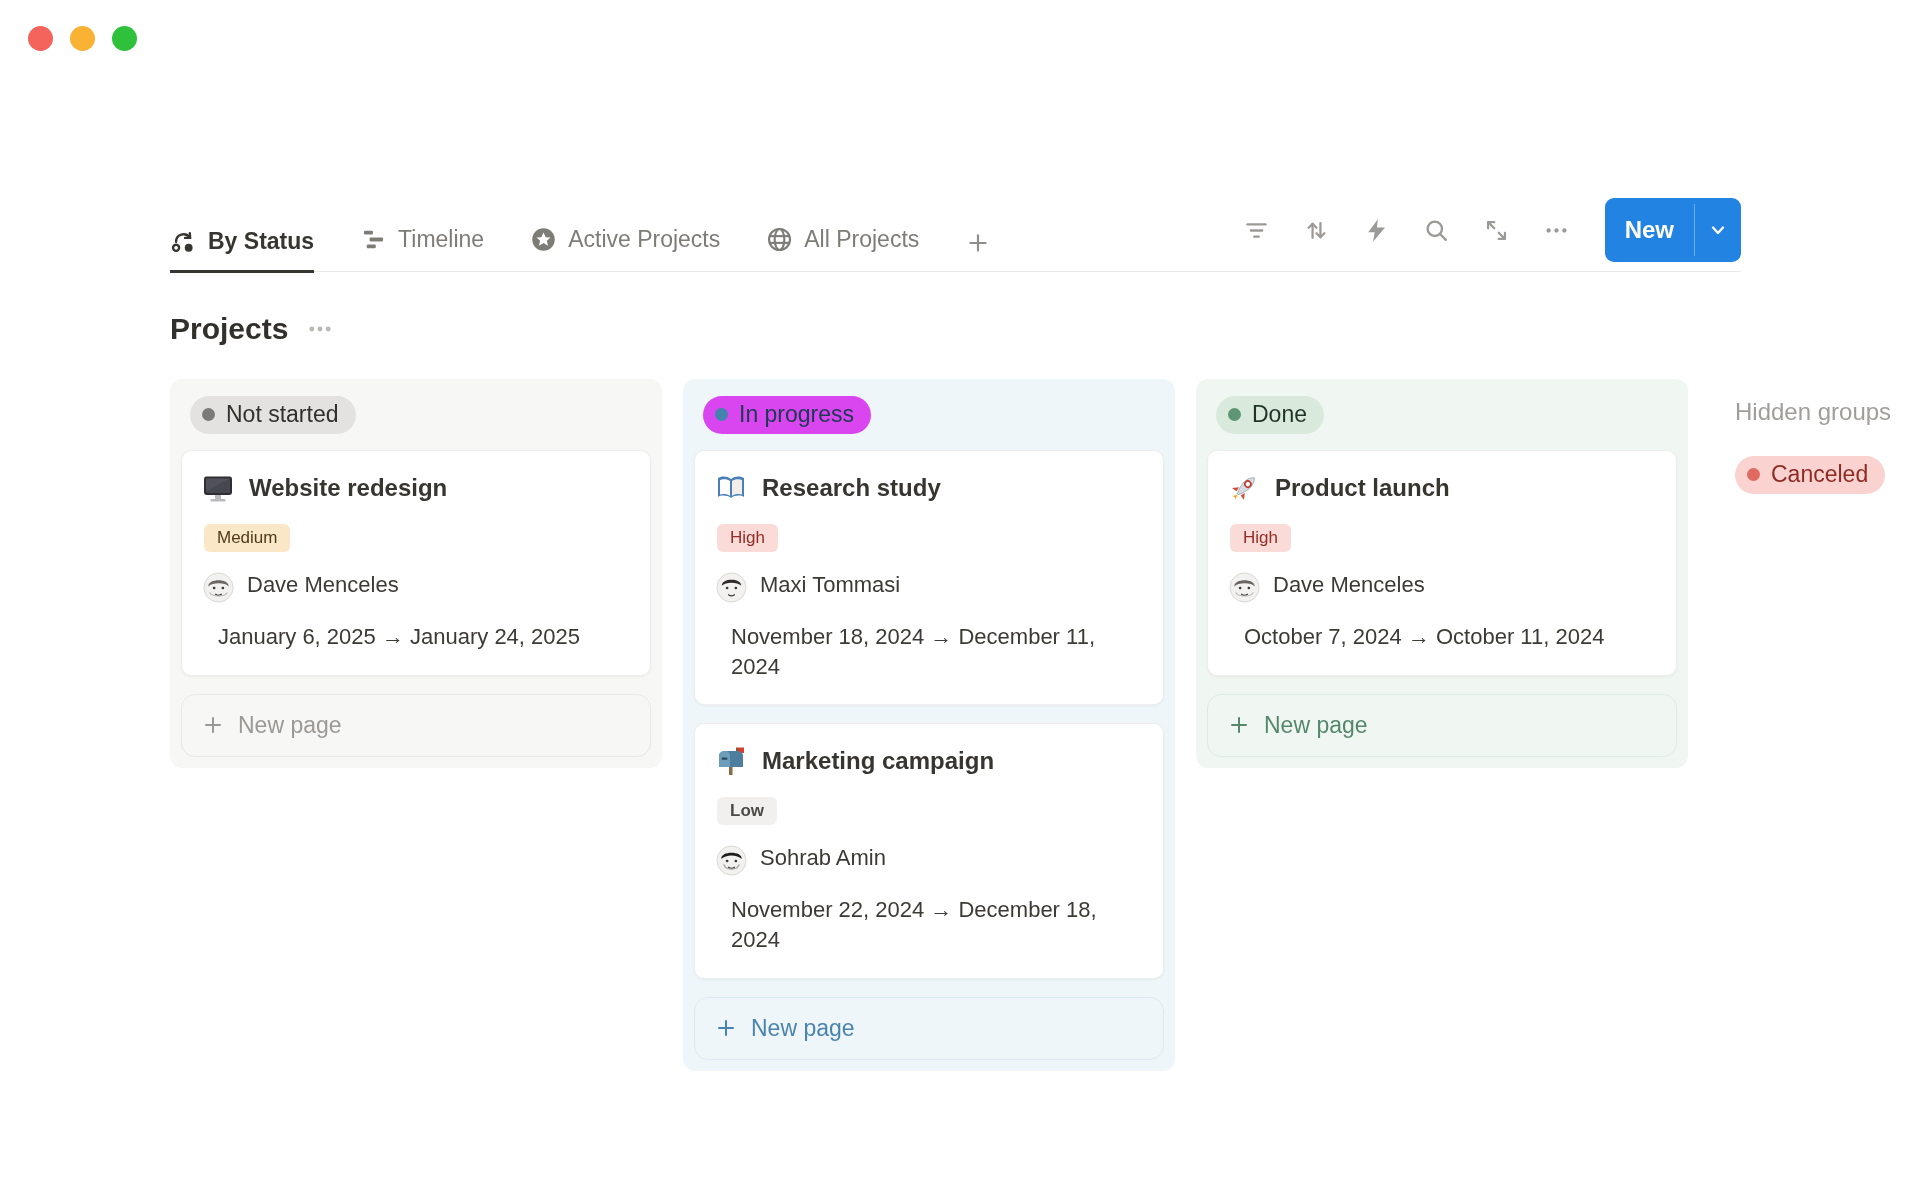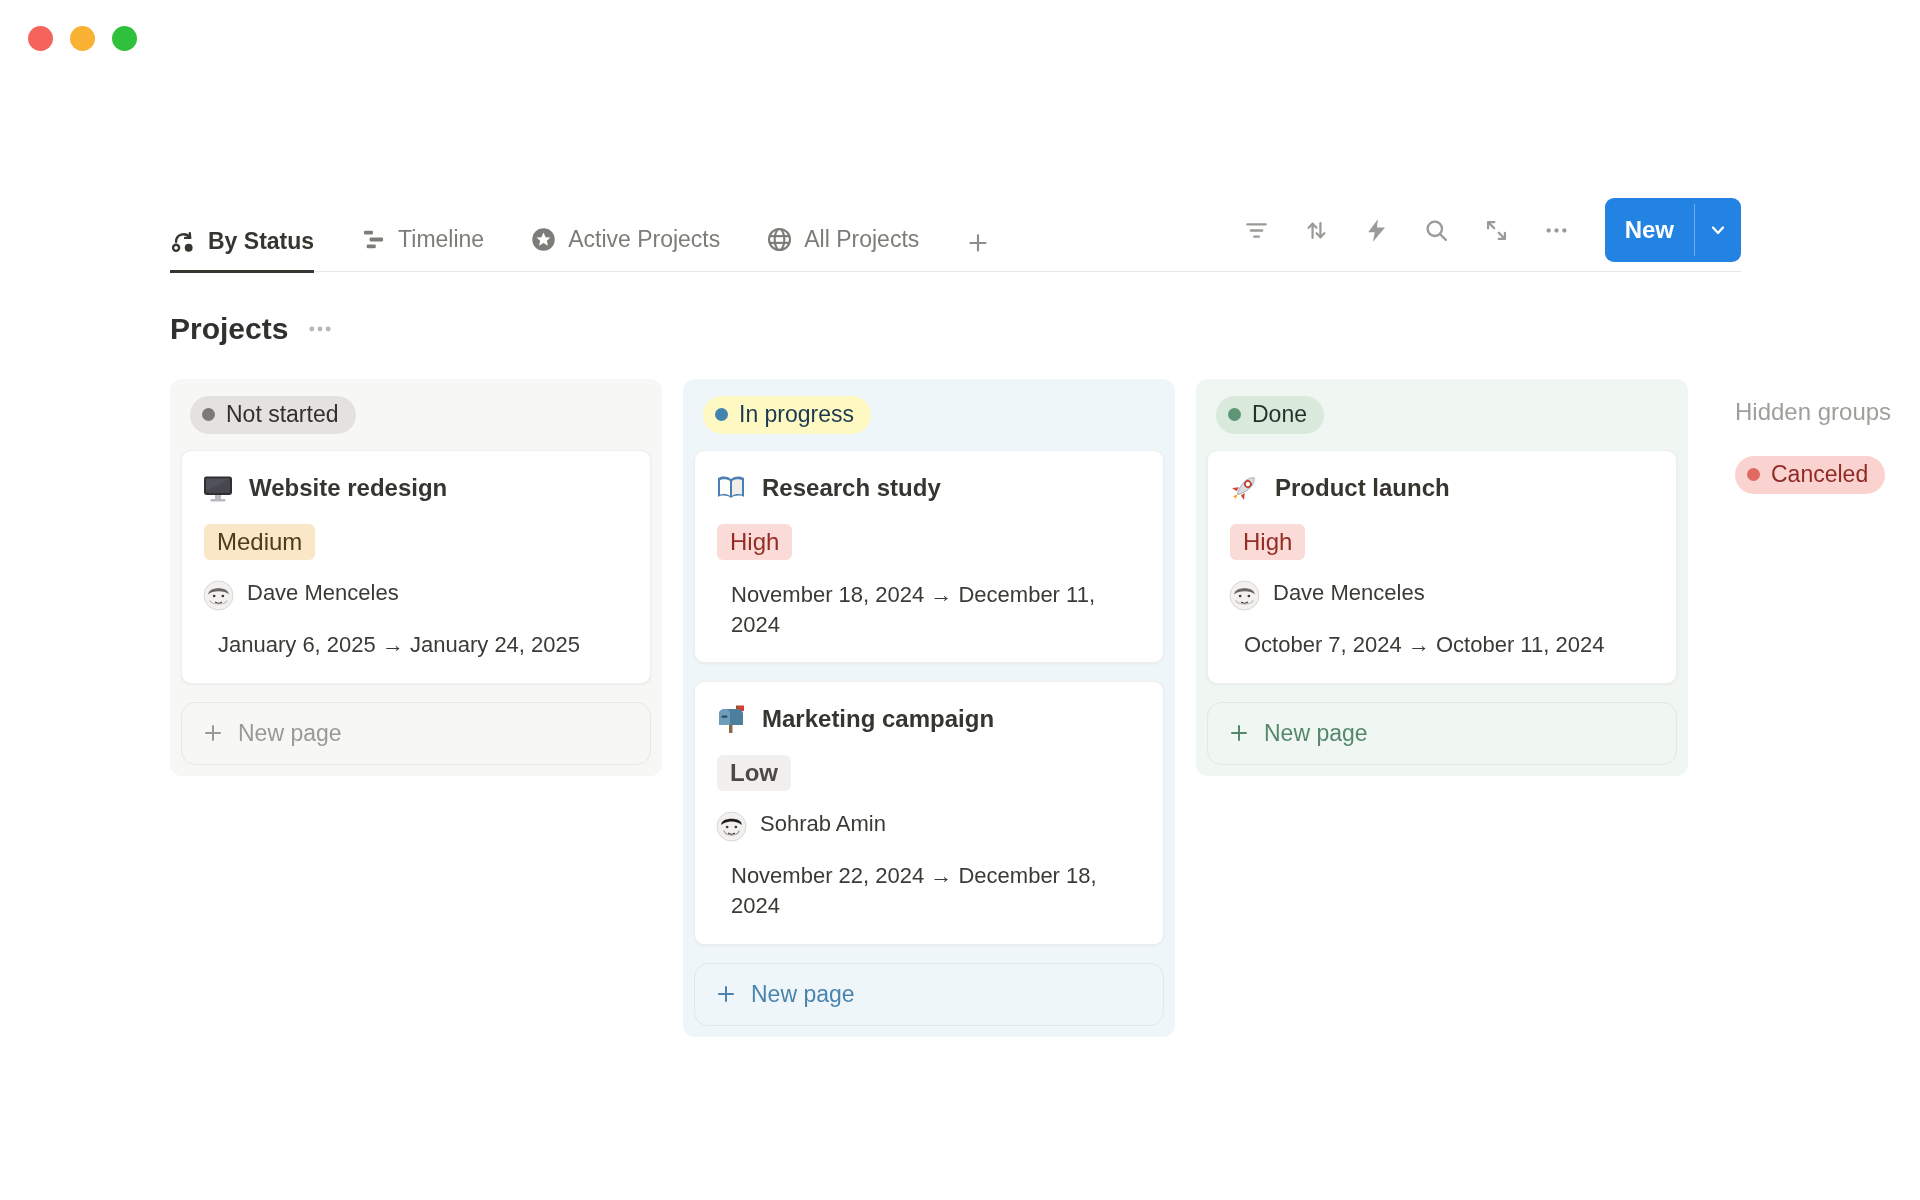--- a/index.html
+++ b/index.html
@@ -44,30 +44,30 @@
   .board { display:flex; align-items:flex-start; gap:21px; margin-top:33px; }
   .column { width:492px; border-radius:12px; padding:11px; flex:0 0 auto; }
   .col-gray  { background:#F7F7F5; }
   .col-blue  { background:#EFF6FA; }
   .col-green { background:#F0F7F2; }
 
   .group-pill { display:inline-flex; align-items:center; gap:11px; border-radius:999px;
     padding:5px 17px 6px 12px; font-size:23px; font-weight:500; margin:6px 0 16px 9px; cursor:pointer; }
   .group-dot { width:13px; height:13px; border-radius:50%; flex:0 0 auto; }
   .pill-gray  { background:#E3E2E0; color:#32302C; }  .pill-gray  .group-dot { background:#7B7A77; }
-  .pill-blue  { background:#fef9c3; color:#1B3A52; }  .pill-blue  .group-dot { background:#4283B0; }
+  .pill-blue  { background:#d946ef; color:#1B3A52; }  .pill-blue  .group-dot { background:#4283B0; }
   .pill-green { background:#D9E9DC; color:#1F3327; }  .pill-green .group-dot { background:#5E9574; }
   .pill-red   { background:#FAD3D0; color:#8F2B24; }  .pill-red   .group-dot { background:#E16A60; }
 
   .card { background:#fff; border:1px solid rgba(15,15,15,0.07); border-radius:10px;
     box-shadow:0 1px 3px rgba(0,0,0,0.05); padding:21px 20px 23px; margin-bottom:18px; cursor:pointer; }
   .card-title-row { display:flex; align-items:center; gap:15px; margin-bottom:20px; }
   .card-title-row svg { width:32px; height:32px; flex:0 0 auto; }
   .card-title { font-size:24px; font-weight:600; color:#37352F; }
-  .badge { display:inline-block; font-size:24px; font-weight:500; padding:4px 13px; border-radius:6px;
+  .badge { display:inline-block; font-size:17px; font-weight:500; padding:4px 13px; border-radius:6px;
     margin:0 0 20px 2px; }
   .badge.medium { background:#FAE7C8; color:#4F3A1C; }
   .badge.high   { background:#FBDBD7; color:#952D27; }
   .badge.low    { background:#F1F0EE; color:#4C4A46;font-weight:bold; }
   .person { display:flex; align-items:flex-start; gap:13px; margin:0 0 19px 1px; }
   .person svg { width:31px; height:31px; flex:0 0 auto; }
   .person-name { font-size:22px; color:#3C3A35; }
   .dates { font-size:22px; color:#3C3A35; line-height:1.35; margin-left:16px; }
   .dates.wrap { max-width:385px; }
 
@@ -256,20 +256,30 @@
       <div class="card">
         <div class="card-title-row">
           <svg viewBox="0 0 32 32">
             <path d="M16 7 C12.5 3.8 6 3.8 3 6 V25 C6 23 12.5 23 16 26 C19.5 23 26 23 29 25 V6 C26 3.8 19.5 3.8 16 7 Z" fill="#4A7FB5"></path>
             <path d="M15 9 C12.5 6.8 7.5 6.6 5 8.2 V22.6 C8 21.5 12.5 22 15 24 Z" fill="#FDFDFB"></path>
             <path d="M17 9 C19.5 6.8 24.5 6.6 27 8.2 V22.6 C24 21.5 19.5 22 17 24 Z" fill="#F1EEE9"></path>
           </svg>
           <span class="card-title">Research study</span>
         </div>
         <span class="badge high">High</span>
+        <div class="person">
+          <svg viewBox="0 0 32 32">
+            <circle cx="16" cy="16" r="15" fill="#F3F1EF" stroke="#D8D6D2" stroke-width="1"></circle>
+            <path d="M6 14 C6 6 26 6 26 14 C22 10 10 10 6 14 Z" fill="#2E2B29"></path>
+            <circle cx="11.5" cy="16.5" r="1.4" fill="#3a3a3a"></circle>
+              <circle cx="20.5" cy="16.5" r="1.4" fill="#3a3a3a"></circle>
+            <path d="M13 23.5 C15 25 17 25 19 23.5" stroke="#3a3a3a" stroke-width="1.3" fill="none" stroke-linecap="round"></path>
+          </svg>
+          <span class="person-name">Maxi Tommasi</span>
+        </div>
         <div class="dates">November 18, 2024 → December 11, 2024</div>
       </div>
 
       <div class="card">
         <div class="card-title-row">
           <svg viewBox="0 0 32 32">
             <rect x="21" y="2.5" width="2" height="9" fill="#8A5A2B"></rect>
             <path d="M23 2.5 H29 V8 H23 Z" fill="#D33F33"></path>
             <path d="M4 11 C4 7.5 7 6 10 6 H22 C25 6 28 7.5 28 11 V22 H4 Z" fill="#4D7E9E"></path>
             <path d="M4 11 C4 7.5 7 6 10 6 C13 6 15 7.5 15 11 V22 H4 Z" fill="#6E9DBB"></path>

